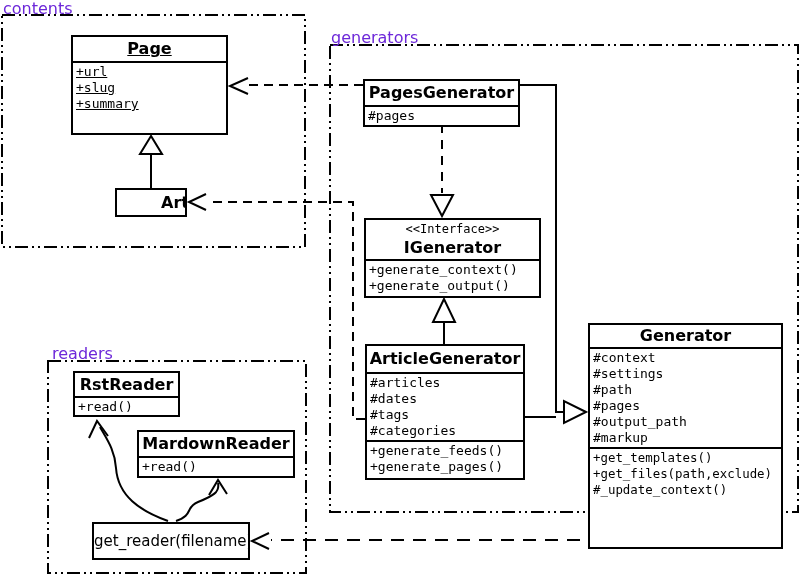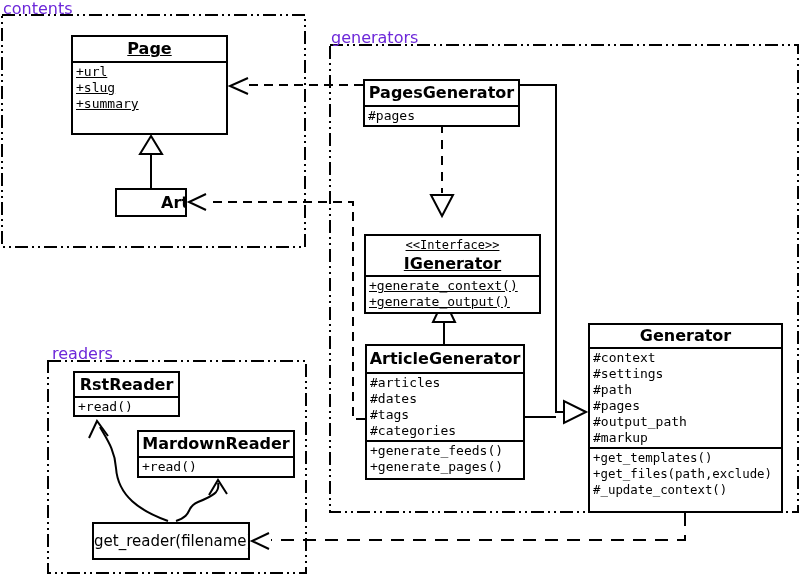--- a/index.html
+++ b/index.html
@@ -120,21 +120,21 @@
     <div class="box-title" style="line-height:25px; height:25px;">Article</div>
   </div>
 
   <div class="uml-box" style="left:363px; top:60px; width:157px; height:48px;margin-top:19px;">
     <div class="box-title">PagesGenerator</div>
     <div class="box-section">
       <div class="mbr">#pages</div>
     </div>
   </div>
 
-  <div class="uml-box" style="left:364px; top:234px; width:177px; height:80px;text-decoration:underline;">
+  <div class="uml-box" style="left:364px; top:218px; width:177px; height:80px;">
     <div class="box-header">
       <div class="stereotype">&lt;&lt;Interface&gt;&gt;</div>
       <div class="box-title" style="line-height:22px; height:22px;">IGenerator</div>
     </div>
     <div class="box-section">
       <div class="mbr">+generate_context()</div>
       <div class="mbr">+generate_output()</div>
     </div>
   </div>
 
@@ -145,21 +145,21 @@
       <div class="mbr">#dates</div>
       <div class="mbr">#tags</div>
       <div class="mbr">#categories</div>
     </div>
     <div class="box-section">
       <div class="mbr">+generate_feeds()</div>
       <div class="mbr">+generate_pages()</div>
     </div>
   </div>
 
-  <div class="uml-box" style="left:588px; top:323px; width:195px; height:190px;">
+  <div class="uml-box" style="left:588px; top:323px; width:195px; height:226px;">
     <div class="box-title" style="line-height:22px; height:22px;">Generator</div>
     <div class="box-section">
       <div class="mbr">#context</div>
       <div class="mbr">#settings</div>
       <div class="mbr">#path</div>
       <div class="mbr">#pages</div>
       <div class="mbr">#output_path</div>
       <div class="mbr">#markup</div>
     </div>
     <div class="box-section">

